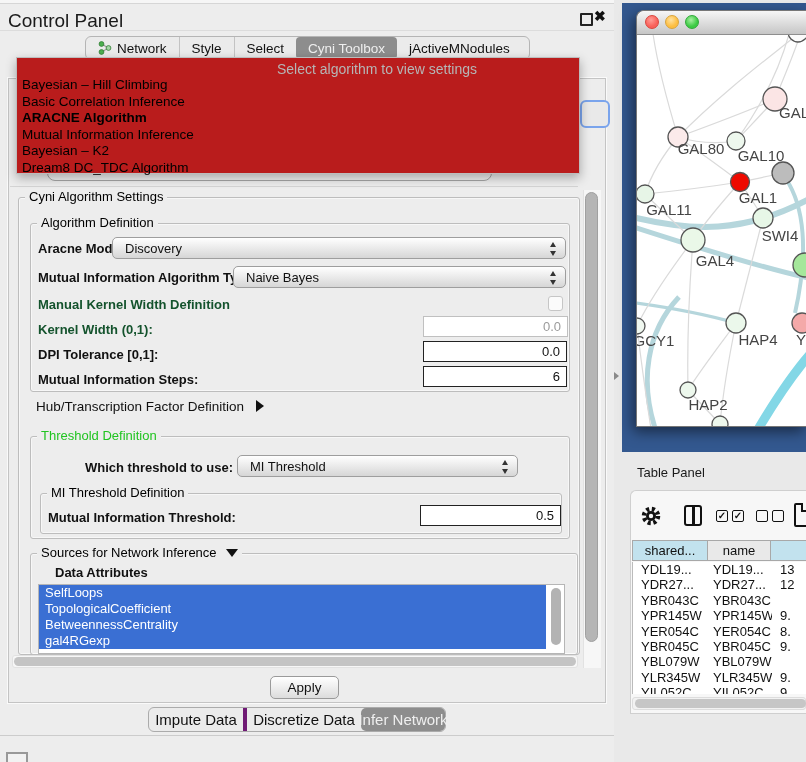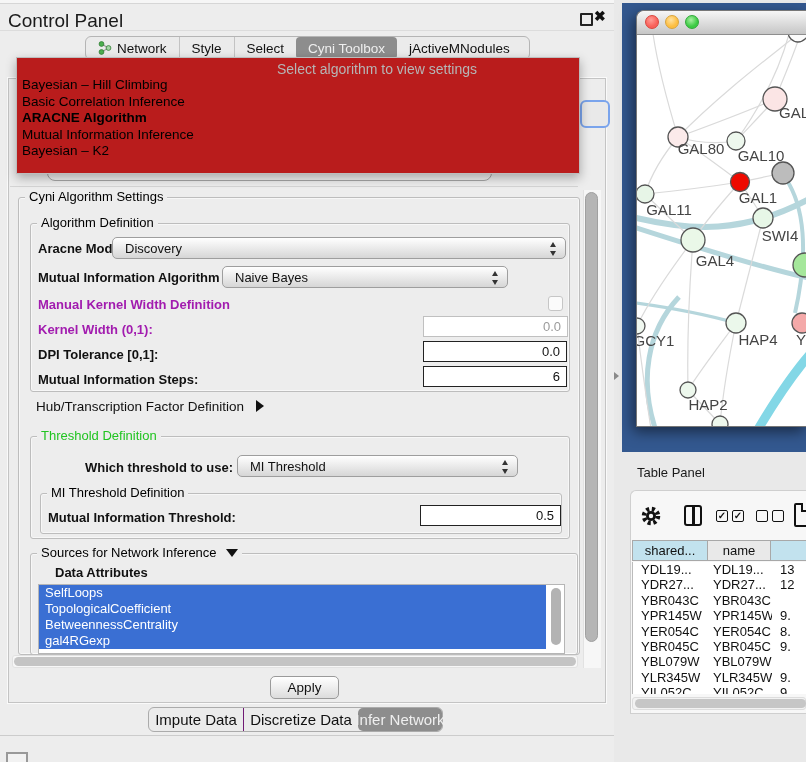--- a/index.html
+++ b/index.html
@@ -30,21 +30,21 @@
   .focus-combo{left:580px;top:100px;width:26px;height:24px;border:2px solid #7aa4ec;border-radius:6px;background:#e9e9e9;z-index:4;}
   .sliver-combo{left:47px;top:160px;width:443px;height:19px;border:1px solid #a6a6a6;border-radius:8px;background:#f1f1f1;z-index:3;}
   .faint-line{left:10px;top:186px;width:568px;height:1px;background:#d4d4d4;}
 
   
   .group{border:1px solid #bdbdbd;border-radius:3px;box-shadow:inset 0 0 0 1px rgba(255,255,255,0.55);}
   .gtitle{position:absolute;top:-9px;left:6px;background:#ededed;padding:0 4px;font-size:13px;white-space:nowrap;}
   .blue{color:#000000;}
   .green{color:#21c421;}
   .lbl{font-size:13px;font-weight:bold;color:#111;white-space:nowrap;}
-  .lbl.dis{color:#a21caf;text-align:right;}
+  .lbl.dis{color:#14532d;text-align:right;}
   .plain{font-size:13.5px;color:#111;white-space:nowrap;}
 
   .combo{background:linear-gradient(#ffffff,#d6d6d6);border:1px solid #9e9e9e;border-radius:5px;height:22px;box-sizing:border-box;cursor:pointer;}
   .combo .ctext{position:absolute;left:12px;top:3px;font-size:13px;color:#111;}
   .spin{position:absolute;right:8px;top:3px;width:7px;height:16px;}
   .spin:before,.spin:after{content:"";position:absolute;left:0;border-left:3.5px solid transparent;border-right:3.5px solid transparent;}
   .spin:before{top:1px;border-bottom:5px solid #333;}
   .spin:after{bottom:1px;border-top:5px solid #333;}
 
   .field{background:#fff;border:1.5px solid #222;height:19px;box-sizing:content-box;font-size:13px;color:#111;text-align:right;padding-right:6px;line-height:19px;}
@@ -61,21 +61,21 @@
 
   .vsb-track{left:583px;top:190px;width:17px;height:478px;background:#f7f7f7;border-left:1px solid #e2e2e2;}
   .vsb-thumb{left:585px;top:192px;width:13px;height:450px;border-radius:6.5px;background:#b5b5b5;border:1px solid #a0a0a0;box-sizing:border-box;cursor:pointer;}
   .hsb-track{left:12px;top:655px;width:566px;height:13px;background:#f7f7f7;border:1px solid #e2e2e2;border-radius:3px;box-sizing:border-box;}
   .hsb-thumb{left:14px;top:657px;width:562px;height:9px;border-radius:4.5px;background:#c4c4c4;cursor:pointer;}
 
   .apply{left:270px;top:676px;width:67px;height:21px;border:1px solid #9a9a9a;border-radius:5px;background:linear-gradient(#ffffff,#dcdcdc);font-size:13.5px;color:#111;text-align:center;line-height:21px;cursor:pointer;}
 
   .btabs{left:148px;top:707px;height:23px;border:1px solid #ababab;border-radius:6px;background:#ebebeb;display:flex;}
   .btab{display:flex;align-items:center;justify-content:center;font-size:15px;color:#111;cursor:pointer;white-space:nowrap;}
-  .btab.sep{border-left:1px solid #701a75;}
+  .btab.sep{border-left:4px solid #701a75;}
   .btab.sel{background:#8d8d8d;color:#efefef;border-radius:5px;border-left:none;}
 
   .bottom-line{left:0;top:735px;width:616px;height:1px;background:#cccccc;}
   .partial-icon{left:6px;top:752px;width:18px;height:12px;border:2px solid #999;background:#f2f2f2;}
 
   
   .right-bg{left:614px;top:0;width:192px;height:762px;background:#e9e9e9;}
   .desktop{left:622px;top:3px;width:184px;height:449px;background:#33588f;}
   .resize-mark{left:614px;top:372px;width:0;height:0;border-top:4px solid transparent;border-bottom:4px solid transparent;border-left:5px solid #8a8a8a;}
   .net-window{left:636px;top:10px;width:170px;height:415px;background:#fff;border:1px solid #777;border-right:none;border-radius:8px 0 0 0;box-shadow:-3px 5px 14px rgba(0,0,0,0.5);overflow:hidden;}
@@ -148,37 +148,38 @@
   <div class="abs faint-line"></div>
 
   <div class="abs popup">
     <div class="popup-prompt">Select algorithm to view settings</div>
     <div id="algo-items">
         <div class="pitem">Bayesian – Hill Climbing</div>
         <div class="pitem">Basic Correlation Inference</div>
         <div class="pitem b">ARACNE Algorithm</div>
         <div class="pitem">Mutual Information Inference</div>
         <div class="pitem">Bayesian – K2</div>
+        <div class="pitem">Dream8 DC_TDC Algorithm</div>
       </div>
   </div>
 
   <div class="abs group" style="left:18px;top:197px;width:560px;height:456px;">
     <span class="gtitle">Cyni Algorithm Settings</span>
   </div>
 
   <div class="abs group" style="left:30px;top:223px;width:538px;height:167px;">
     <span class="gtitle blue">Algorithm Definition</span>
   </div>
   <div class="abs lbl" style="left:38px;top:241px;">Aracne Mode:</div>
   <div class="abs combo" style="left:112px;top:237px;width:454px;">
     <span class="ctext">Discovery</span>
     <span class="spin"></span>
   </div>
   <div class="abs lbl" style="left:38px;top:270px;">Mutual Information Algorithm Type:</div>
-  <div class="abs combo" style="left:222px;top:266px;width:286px;">
+  <div class="abs combo" style="left:233px;top:266px;width:333px;">
     <span class="ctext">Naive Bayes</span>
     <span class="spin"></span>
   </div>
   <div class="abs lbl dis" style="left:38px;top:297px;">Manual Kernel Width Definition</div>
   <div class="abs checkbox" style="left:548px;top:296px;"></div>
   <div class="abs lbl dis" style="left:38px;top:322px;">Kernel Width (0,1):</div>
   <div class="abs field dis" style="left:423px;top:316px;width:137px;">0.0</div>
   <div class="abs lbl" style="left:38px;top:347px;">DPI Tolerance [0,1]:</div>
   <div class="abs field" style="left:423px;top:341px;width:136px;">0.0</div>
   <div class="abs lbl" style="left:38px;top:372px;">Mutual Information Steps:</div>

